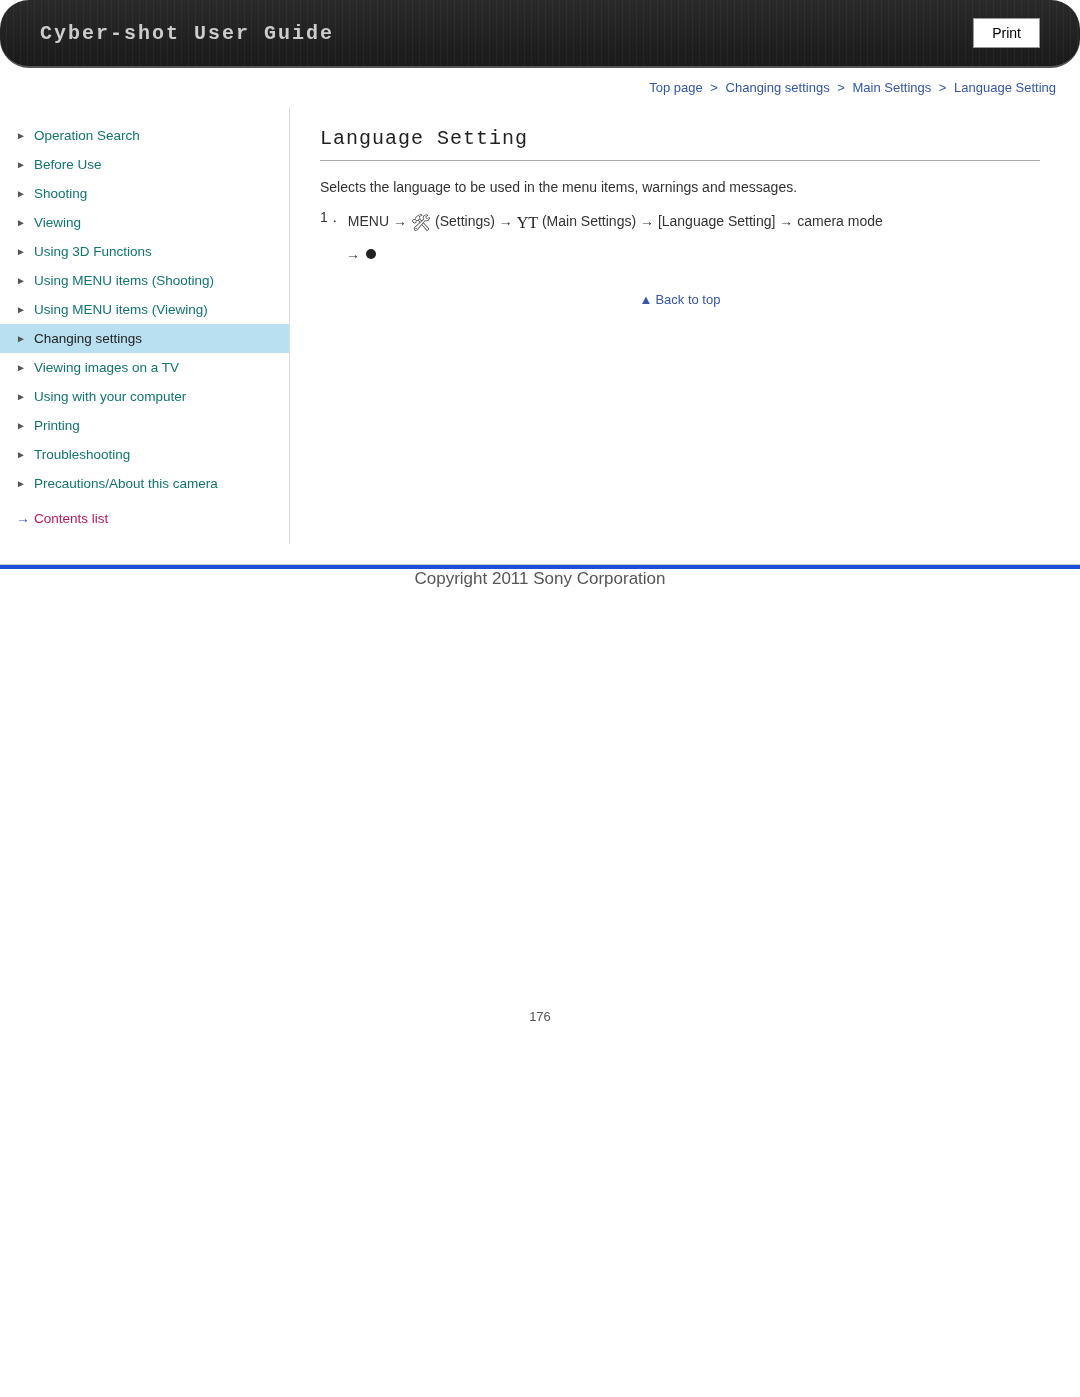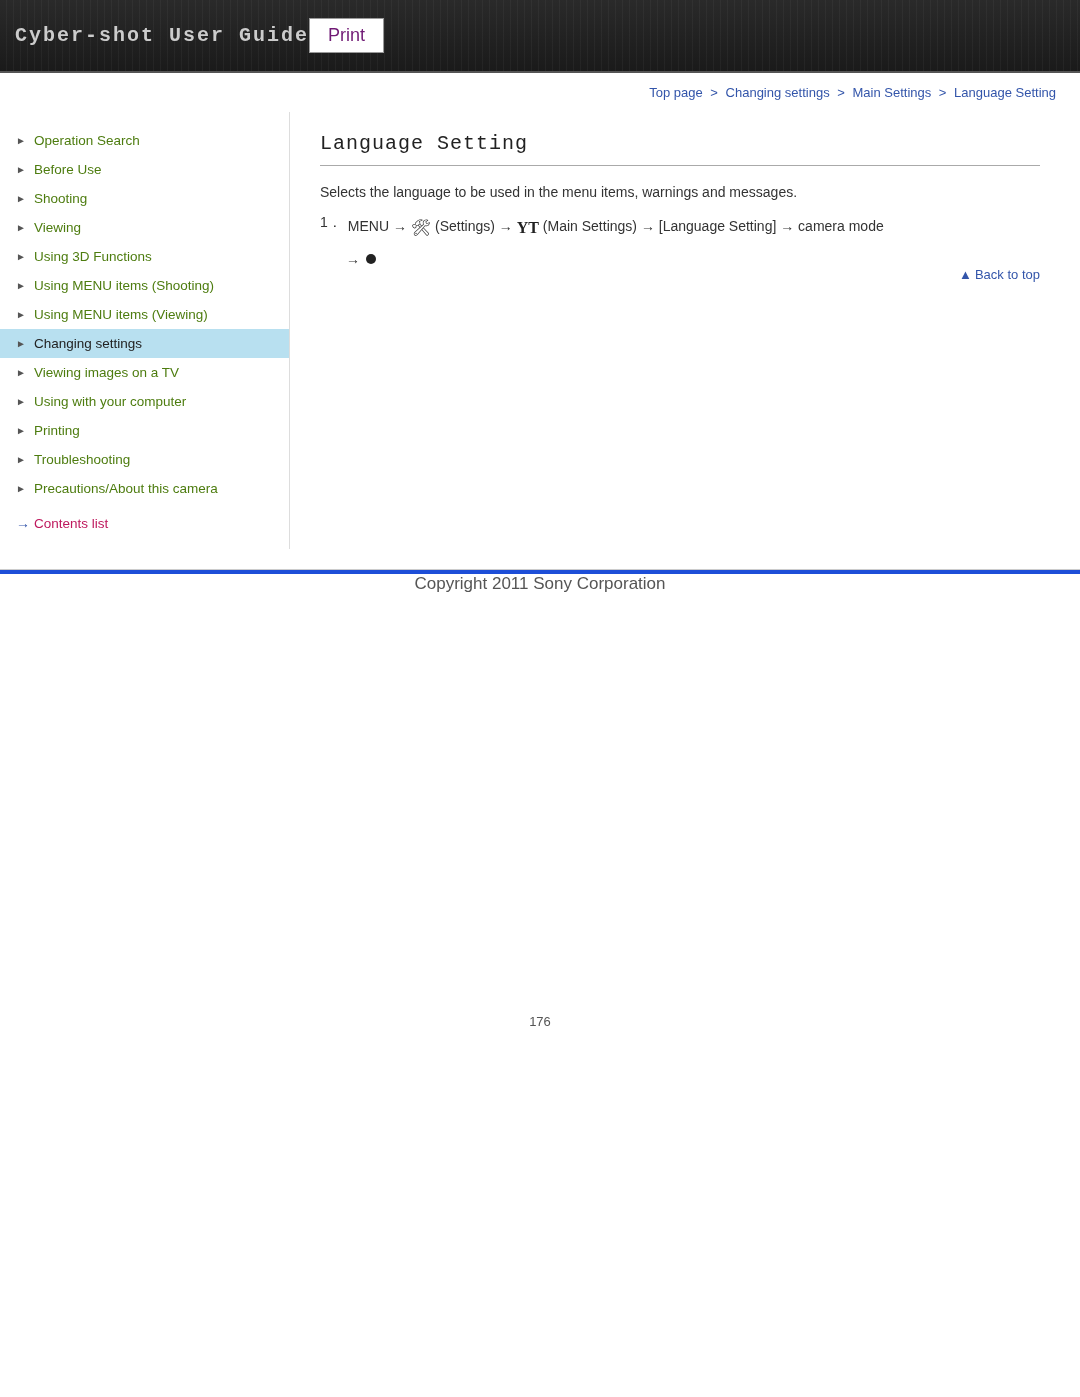--- a/index.html
+++ b/index.html
@@ -8,26 +8,28 @@
       font-size: 14px;
       background: #fff;
       color: #333;
       width: 1080px;
       min-height: 1397px;
     }
 
     
     .header {
       background: linear-gradient(to bottom, #2a2a2a, #1a1a1a);
-      padding: 18px 15px;
+      padding: 18px 40px;
       display: flex;
       align-items: center;
+      justify-content: space-between;
       border-bottom: 2px solid #555;
       position: relative;
       overflow: hidden;
+      border-radius: 29px;
     }
     .header::before {
       content: '';
       position: absolute;
       top: 0; left: 0; right: 0; bottom: 0;
       background-image: repeating-linear-gradient(
         90deg,
         transparent,
         transparent 6px,
         rgba(255,255,255,0.04) 6px,
@@ -40,23 +42,23 @@
       font-family: 'Courier New', monospace;
       font-weight: bold;
       letter-spacing: 2px;
       position: relative;
       z-index: 1;
     }
     .print-button {
       background: #fff;
       border: 1px solid #999;
       padding: 6px 18px;
-      font-size: 18px;
+      font-size: 14px;
       cursor: pointer;
-      color: #701a75;
+      color: #000000;
       position: relative;
       z-index: 1;
     }
 
     
     .breadcrumb-bar {
       padding: 12px 24px;
       text-align: right;
       font-size: 13px;
       border-bottom: none;
@@ -98,21 +100,21 @@
     .sidebar-item.active {
       background: #b8e0f0;
       color: #222;
     }
     .sidebar-arrow {
       font-size: 10px;
       margin-right: 8px;
       color: #555;
     }
     .sidebar-label {
-      color: #4d7c0f;
+      color: #0f766e;
     }
     .sidebar-item.active .sidebar-label {
       color: #222;
     }
 
     
     .contents-list-link {
       padding: 12px 16px 8px 16px;
       display: flex;
       align-items: center;
@@ -188,29 +190,30 @@
 
     
     .settings-icon {
       display: inline-block;
       font-size: 16px;
       vertical-align: middle;
     }
     .mainsettings-icon {
       display: inline-block;
       font-size: 16px;
-      font-weight: bold;
+      font-weight: normal;
       font-family: serif;
       vertical-align: middle;
       color: #222;
     }
 
     
     .back-to-top {
-      text-align: right;
+      text-align: center;
+      margin-top: 30px;
       font-size: 13px;
     }
     .back-to-top a {
       color: #3355aa;
       text-decoration: none;
     }
     .back-to-top-arrow {
       color: #3355aa;
       margin-right: 3px;
     }

